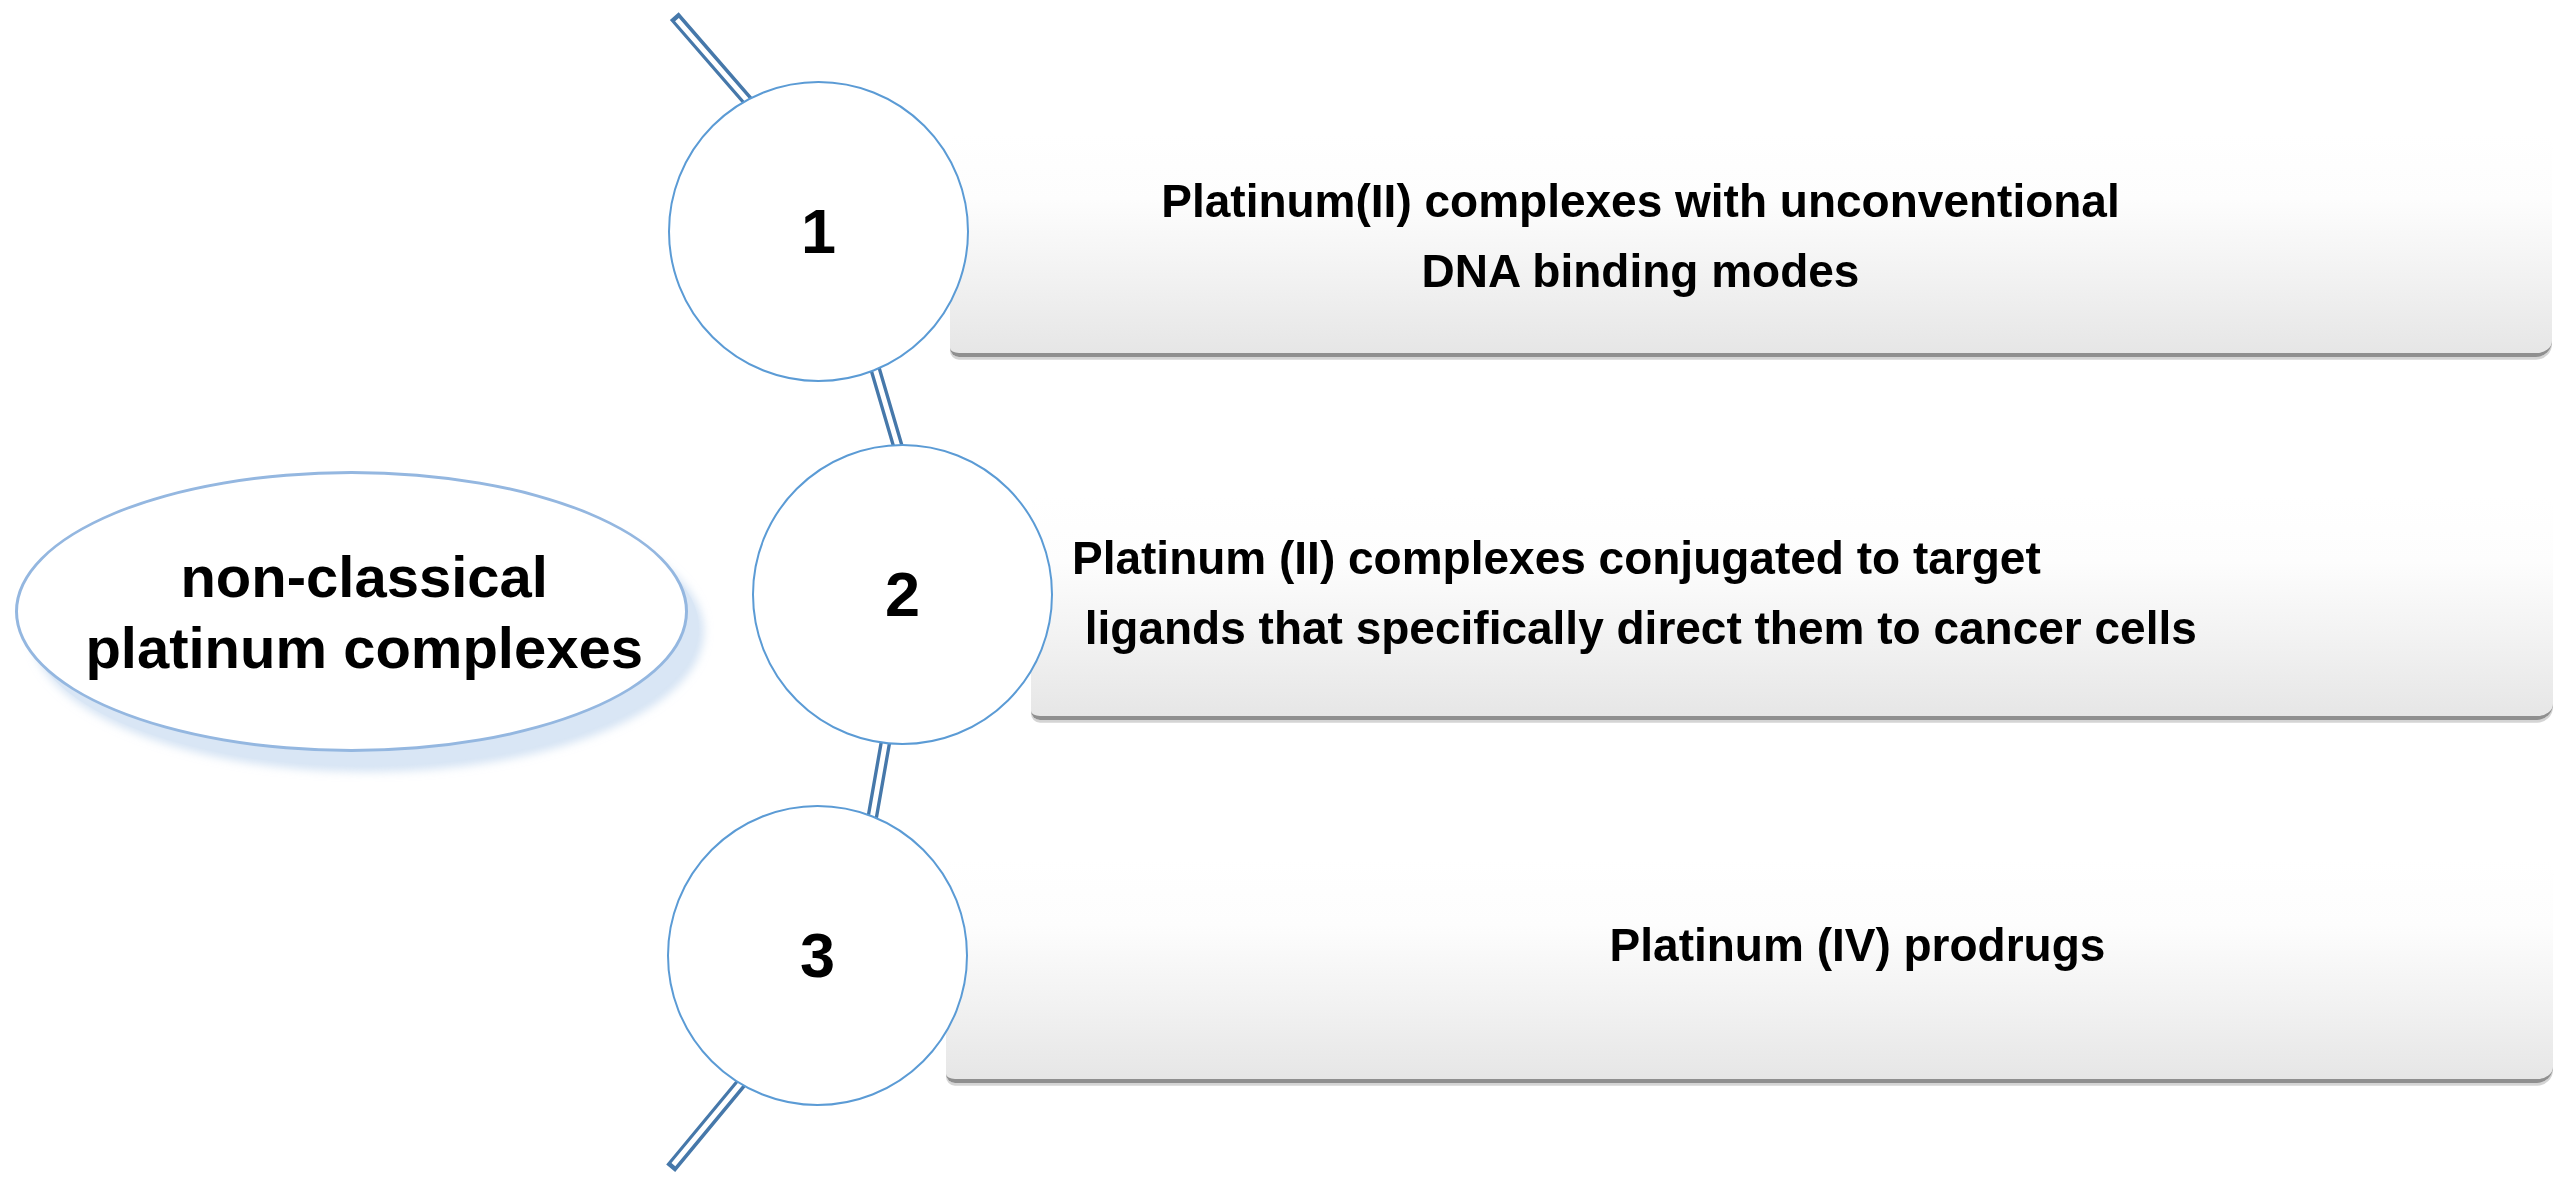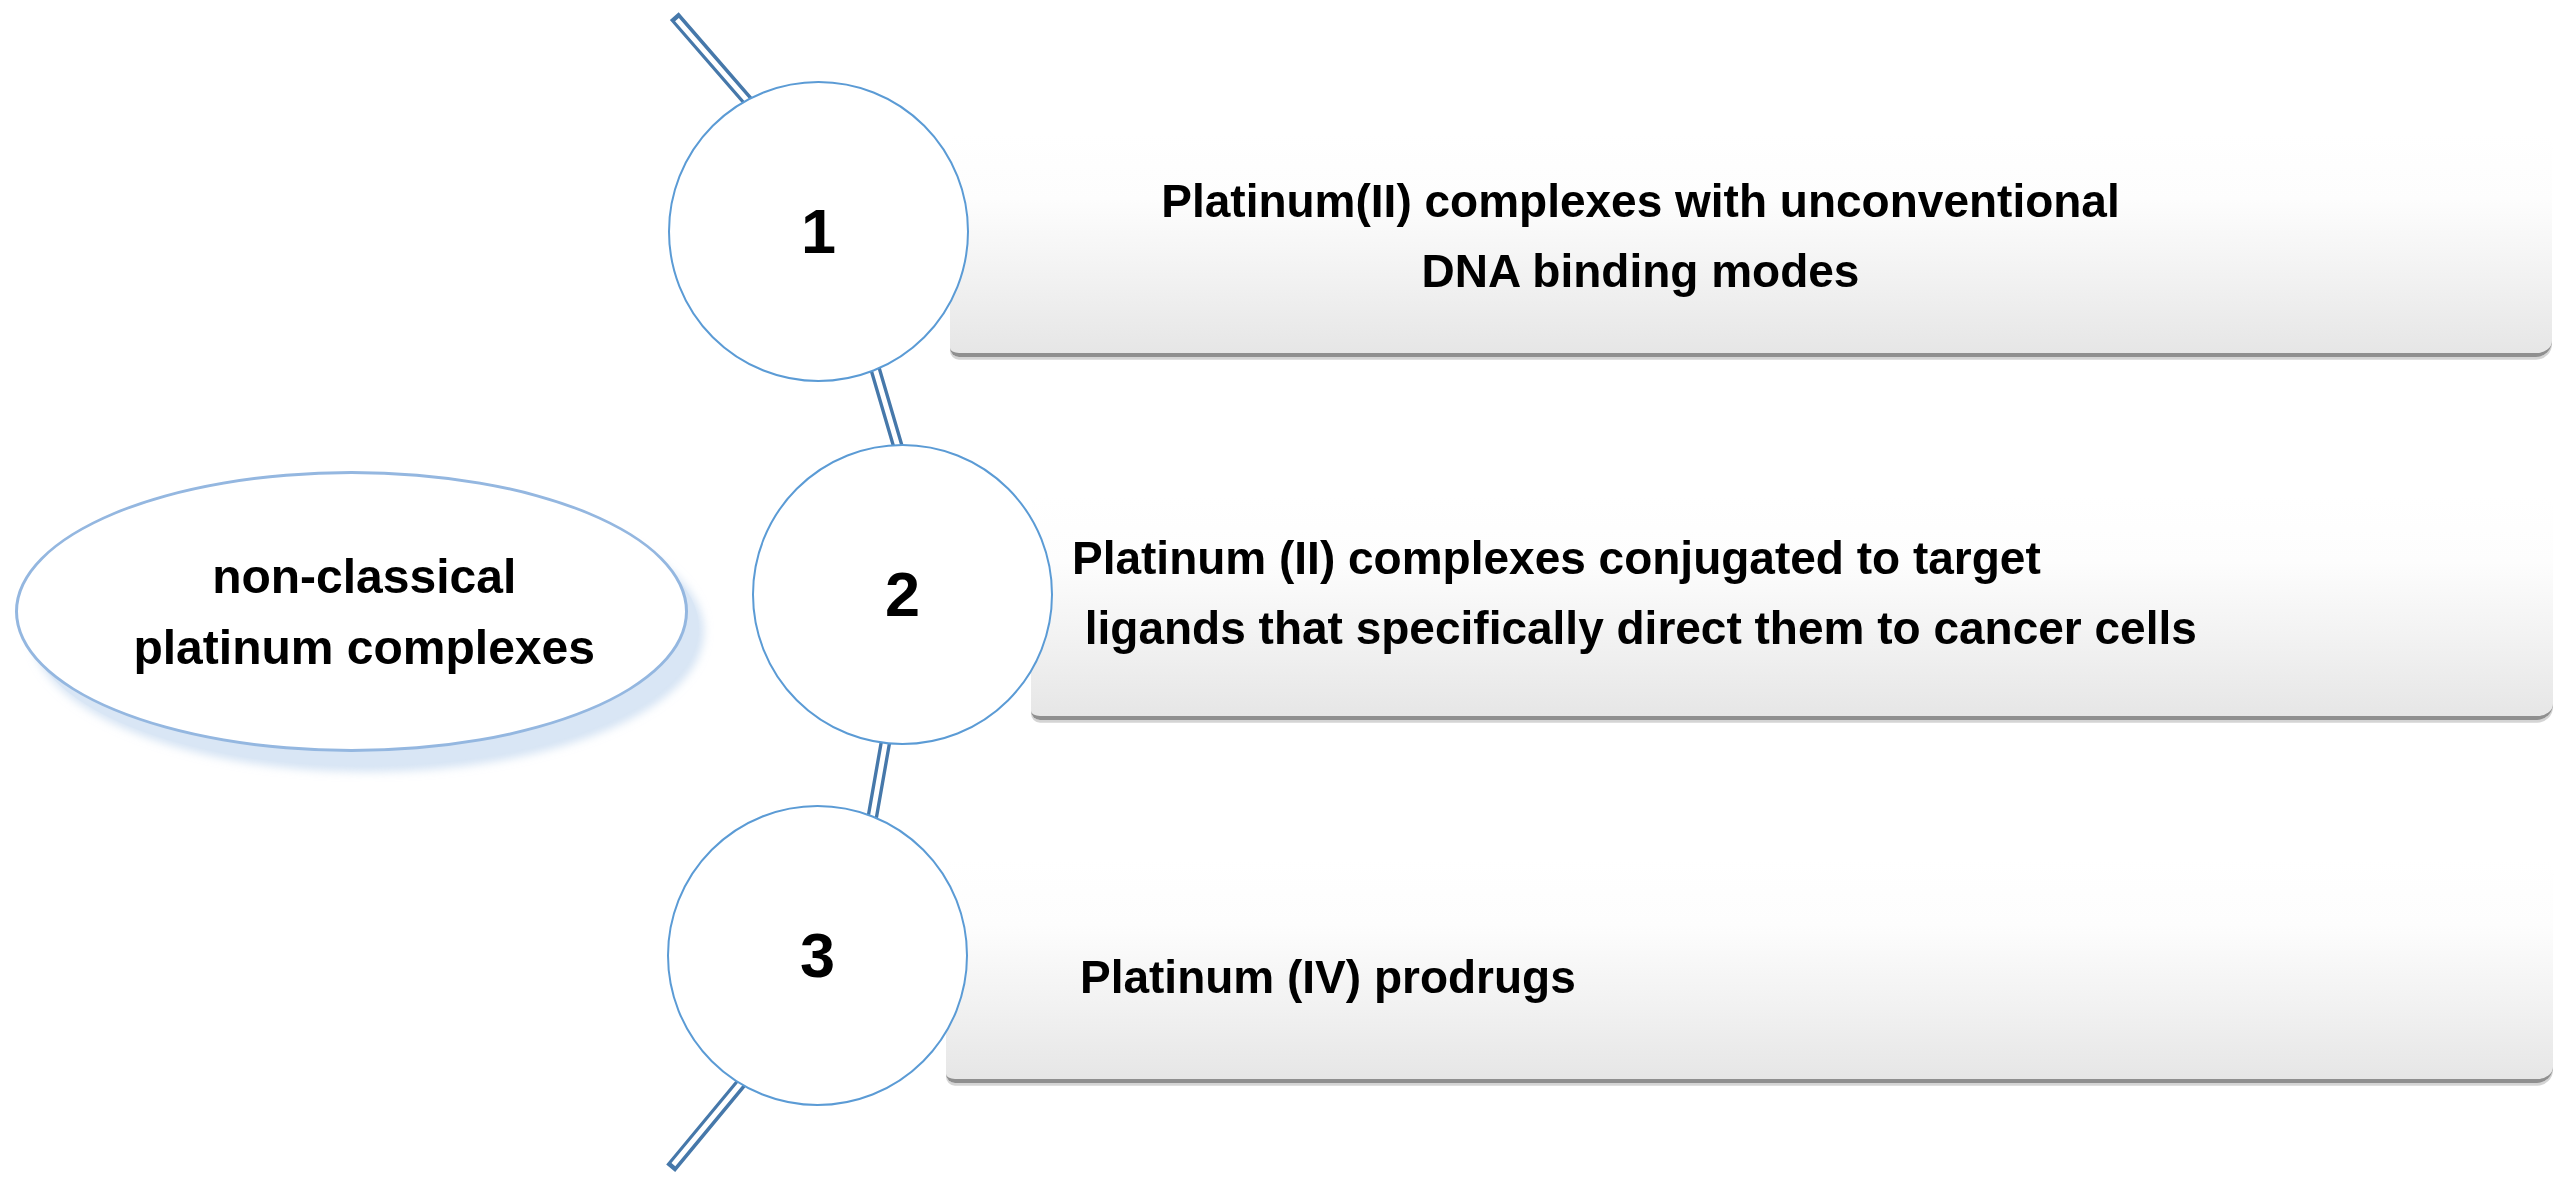--- a/index.html
+++ b/index.html
@@ -18,21 +18,21 @@
   .banner-1{left:950px;top:133px;width:1602px;}
   .banner-2{left:1031px;top:496px;width:1522px;}
   .banner-3{left:946px;top:859px;width:1607px;}
   
   .step-label{
     position:absolute;z-index:4;font-size:46px;line-height:70px;
     white-space:pre-line;letter-spacing:0;
   }
   .step-label-1{left:986px;top:166px;width:1309px;text-align:center;}
   .step-label-2{left:1072px;top:523px;width:1506px;text-align:left;}
-  .step-label-3{left:1080px;top:910px;width:1435px;text-align:left;margin-top:32px;}
+  .step-label-3{left:1140px;top:910px;width:1435px;text-align:center;}
   
   .chain-svg{position:absolute;left:0;top:0;z-index:2;}
   
   .node{
     position:absolute;width:301px;height:301px;border-radius:50%;
     background:#ffffff;border:2.7px solid #5b9bd5;box-sizing:border-box;z-index:3;
     display:flex;align-items:center;justify-content:center;
   }
   .node-1{left:668px;top:81px;}
   .node-2{left:752px;top:444px;}
@@ -40,21 +40,21 @@
   .node-number{font-size:63px;line-height:63px;}
   
   .root-ellipse{
     position:absolute;left:15.2px;top:471px;width:673px;height:281px;
     background:#ffffff;border:3.6px solid #94b7e0;border-radius:50%;
     box-sizing:border-box;z-index:5;
     box-shadow:12.6px 16px 0 -1.8px #d9e6f5, 16px 20px 9px rgba(180,205,235,.55);
     display:flex;align-items:center;justify-content:center;
   }
   .root-label{
-    font-size:48px;line-height:71px;text-align:center;white-space:pre-line;
+    font-size:58px;line-height:71px;text-align:center;white-space:pre-line;
     margin-left:25px;
   }
 </style>
 </head>
 <body>
 
 <div class="canvas">
 
   <div class="banner banner-1"></div>
   <div class="banner banner-2"></div>

